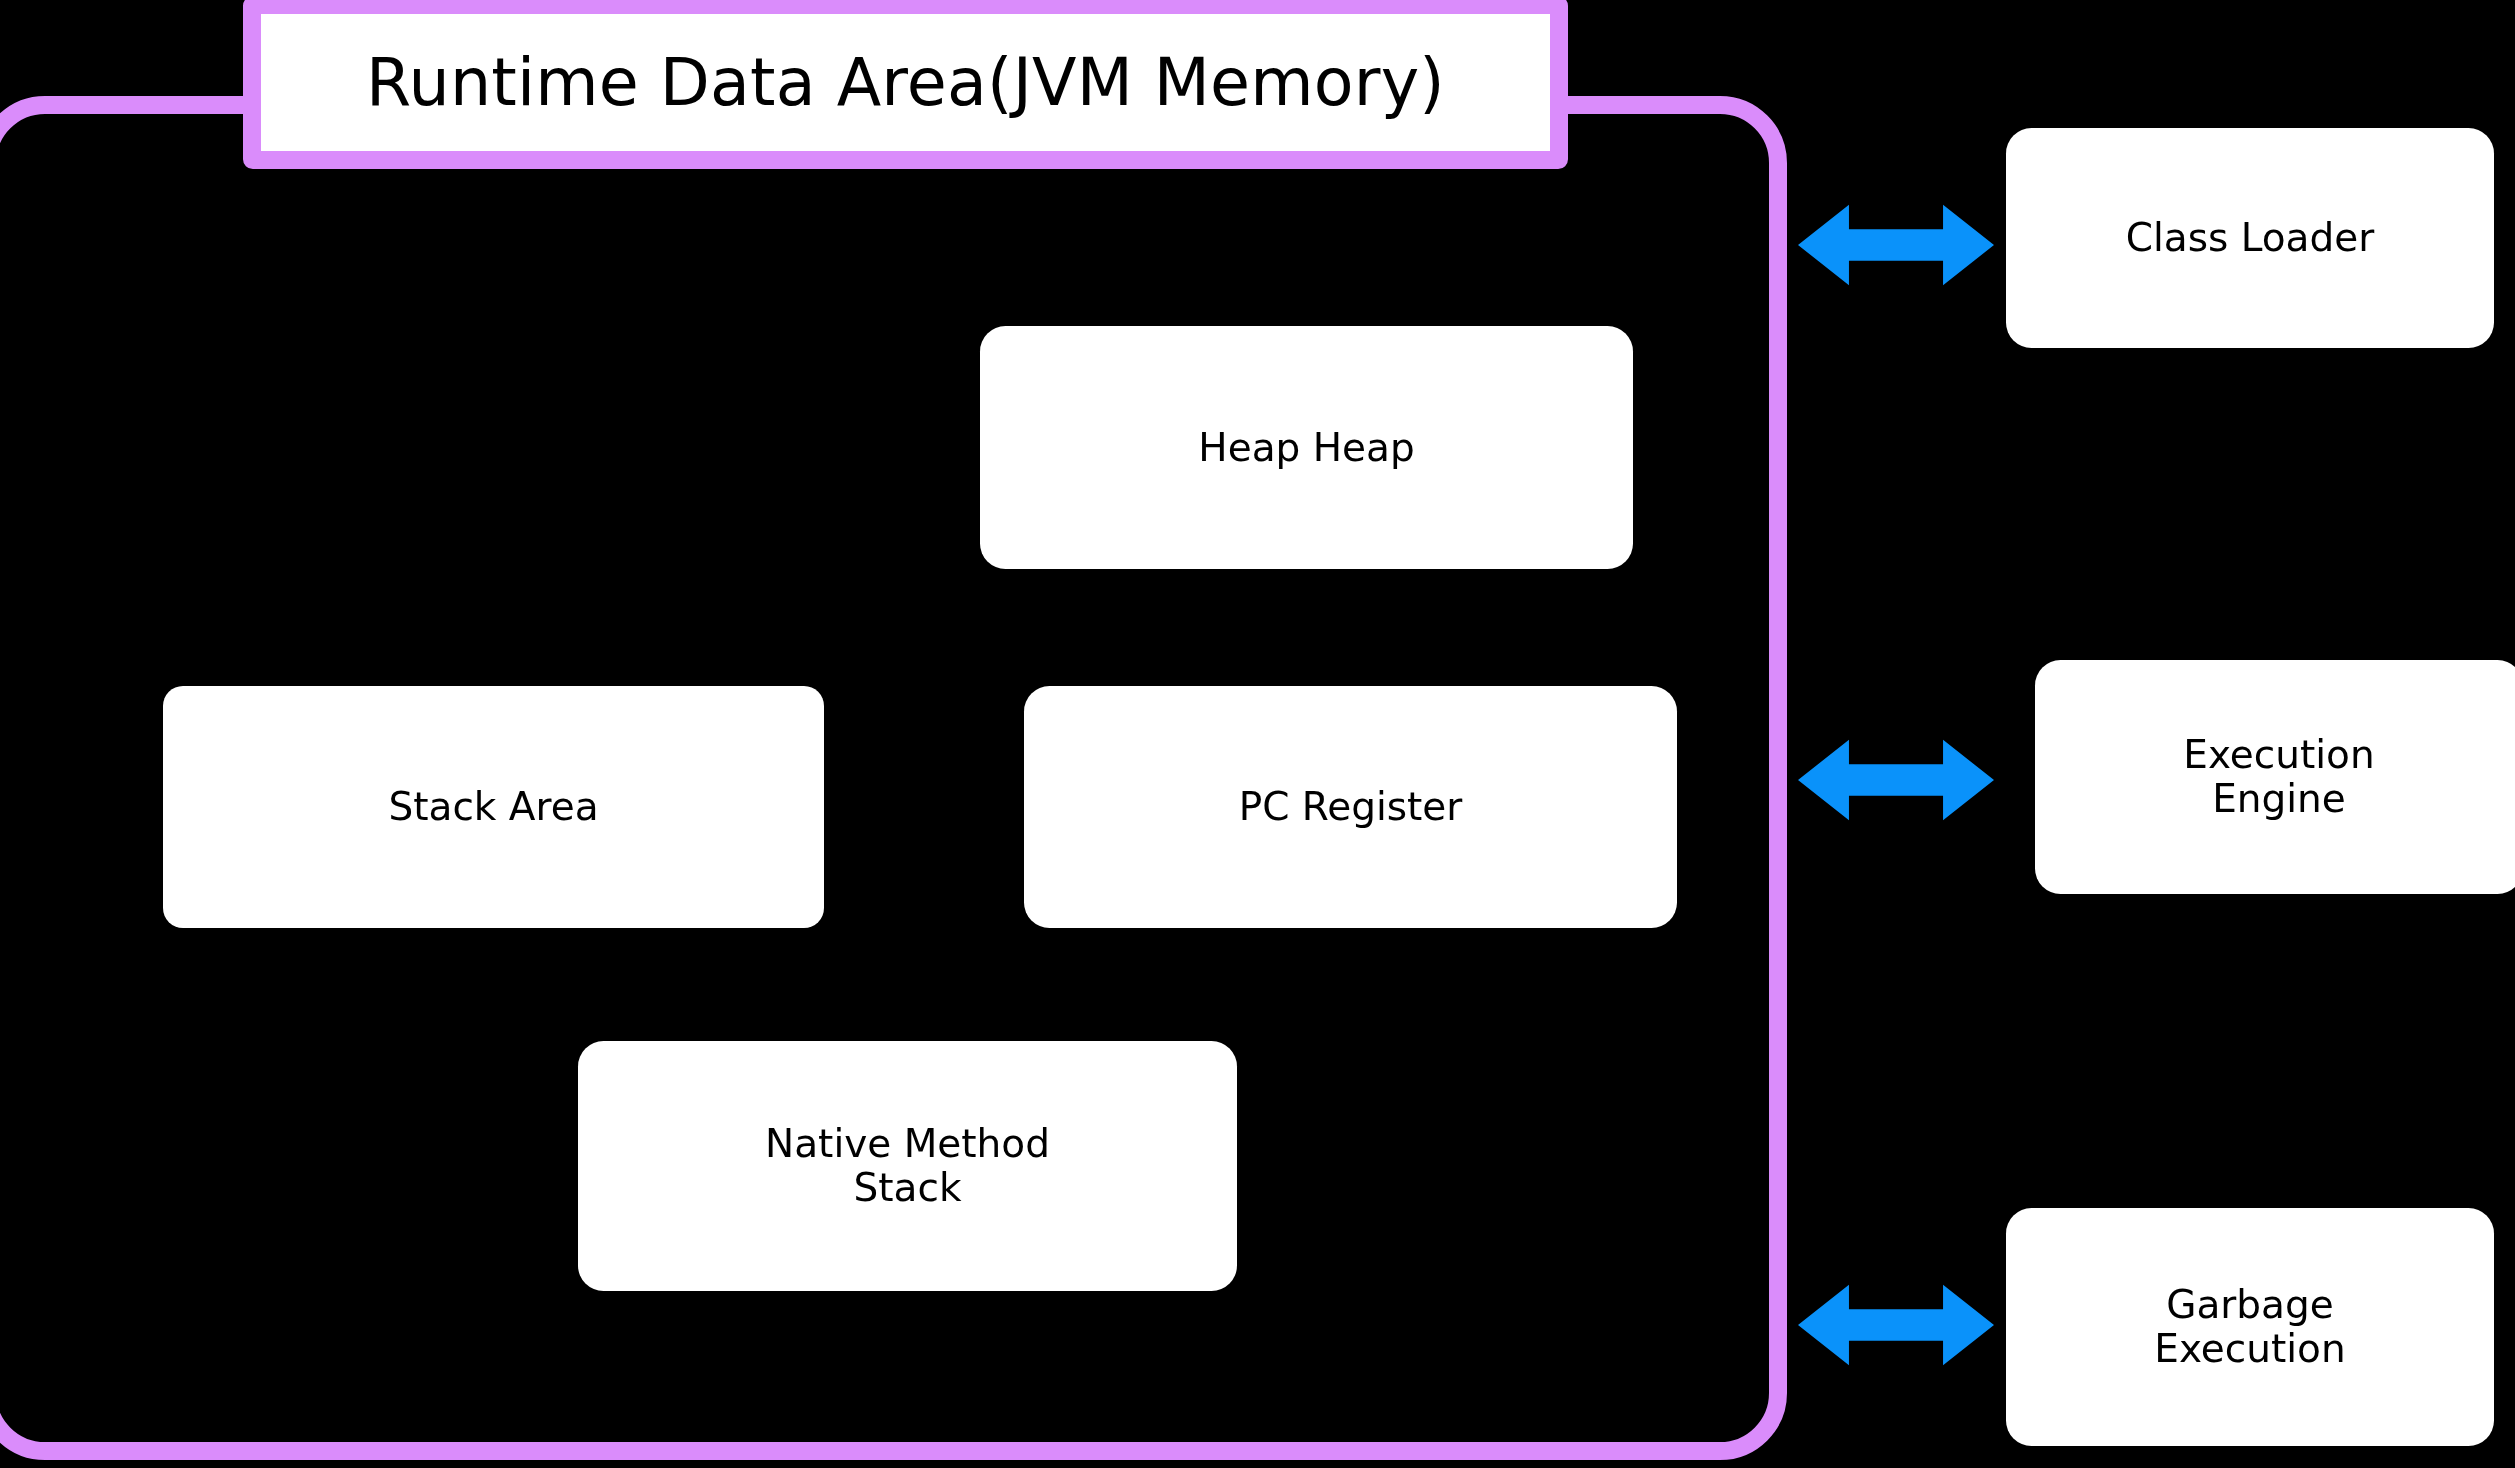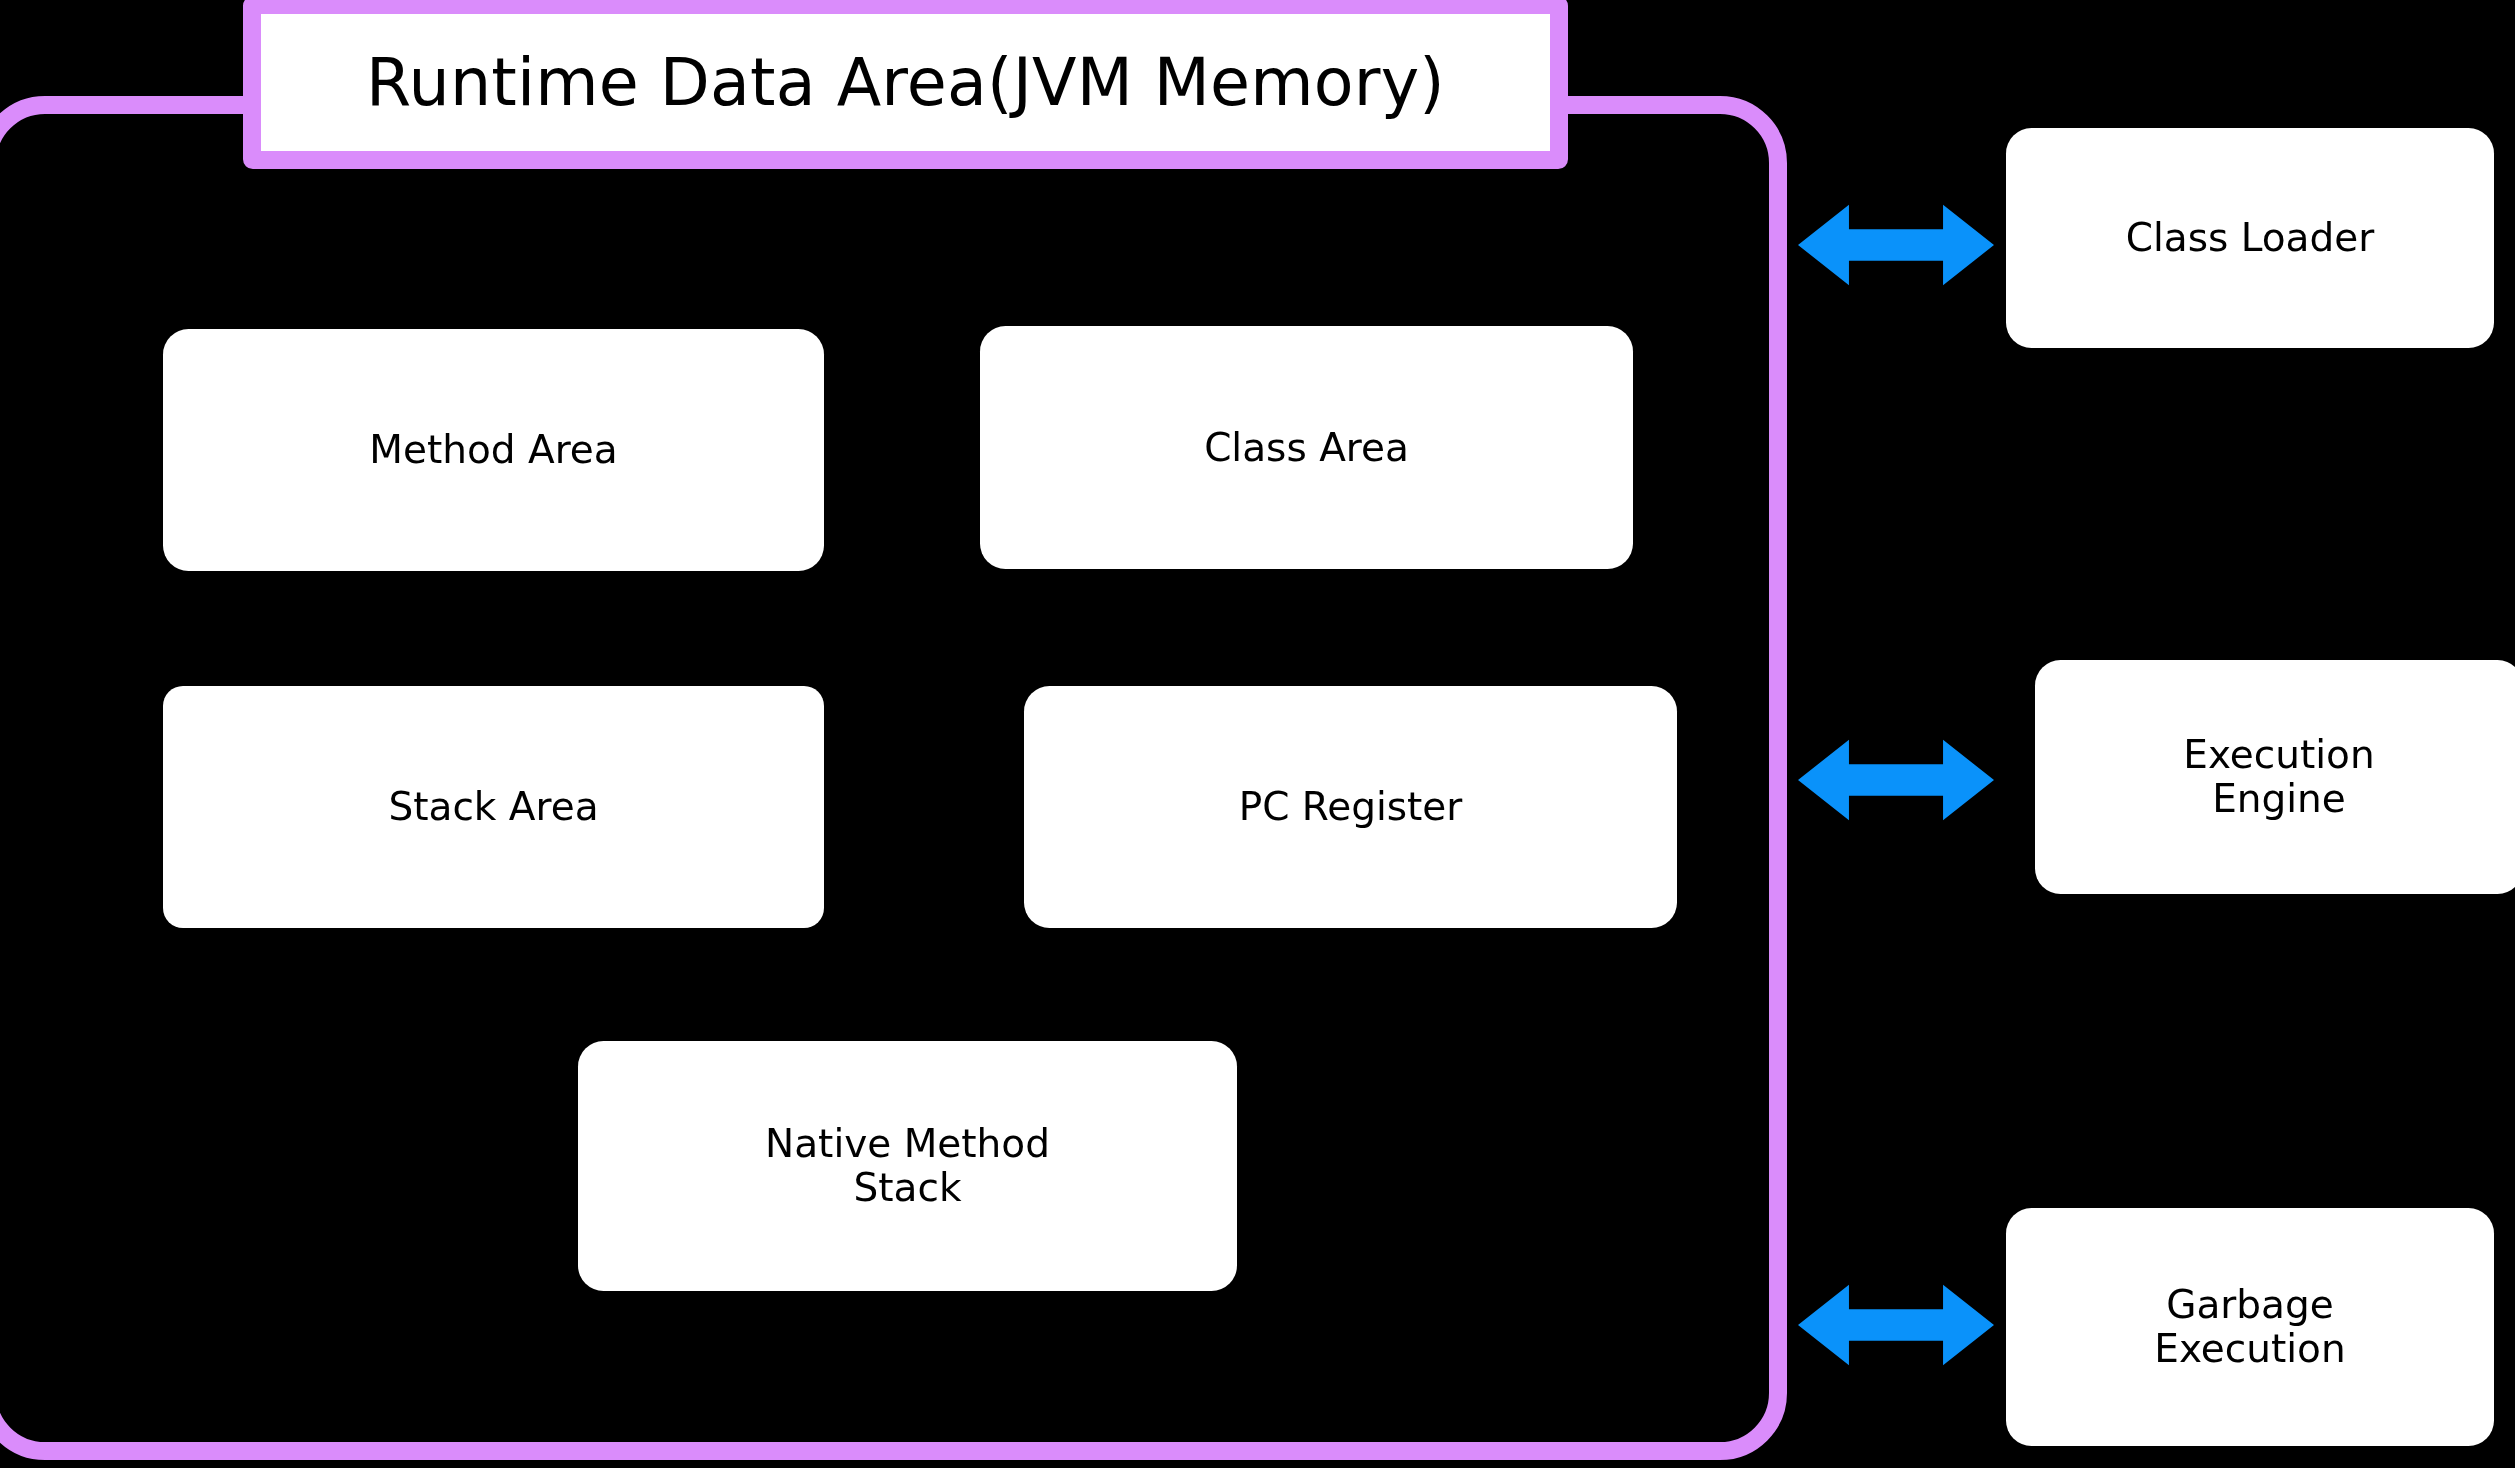--- a/index.html
+++ b/index.html
@@ -112,26 +112,23 @@
 <body>
 
 <div id="canvas">
 
   <div class="outer-box"></div>
 
   <div class="title-plate">
     <span class="title-text">Runtime Data Area(JVM Memory)</span>
   </div>
 
-  <div class="card card-method-area">
-    <span class="card-label">Method Area</span>
-  </div>
 
   <div class="card card-heap-area">
-    <span class="card-label">Class Area</span>
+    <span class="card-label">Heap Heap</span>
   </div>
 
   <div class="card card-stack-area">
     <span class="card-label">Stack Area</span>
   </div>
 
   <div class="card card-pc-register">
     <span class="card-label">PC Register</span>
   </div>
 

